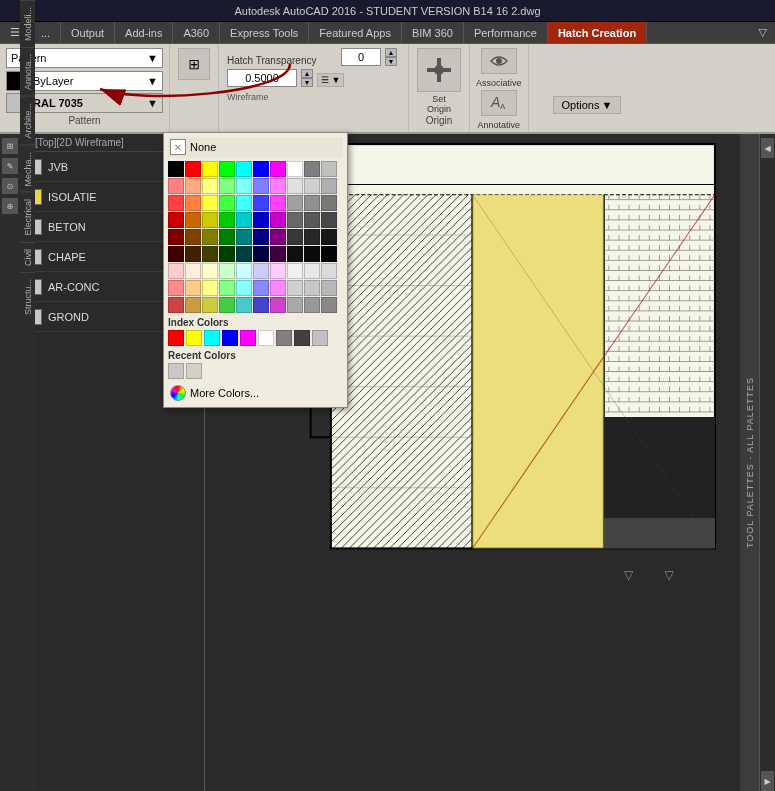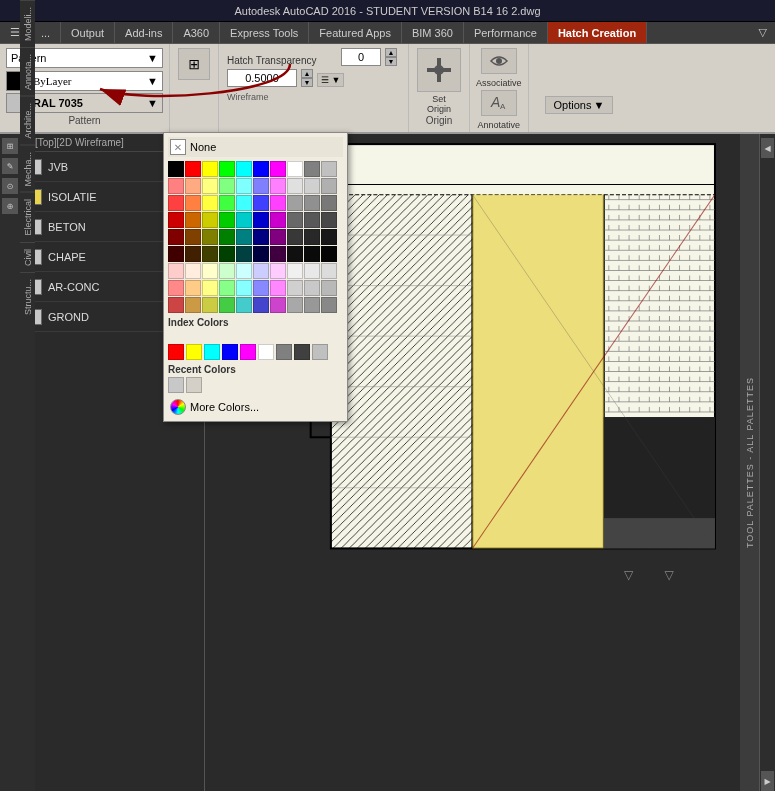--- a/index.html
+++ b/index.html
@@ -194,21 +194,21 @@
     }
     .ribbon-btn-label {
       font-size: 9px;
       color: #333;
       text-align: center;
       margin-top: 2px;
     }
 
     
     .options-section {
-      padding: 4px 16px;
+      padding: 4px 24px;
       display: flex;
       flex-direction: column;
       align-items: center;
     }
 
     
     .color-picker-popup {
       position: absolute;
       top: 88px;
       left: 163px;
@@ -252,21 +252,21 @@
       justify-content: center;
     }
     .none-x {
       color: #888;
       font-size: 10px;
     }
 
     .index-colors-label {
       font-size: 10px;
       color: #333;
-      margin-bottom: 16px;
+      margin-bottom: 2px;
       font-weight: bold;
     }
     .index-color-row {
       display: flex;
       gap: 2px;
       margin-bottom: 4px;
     }
     .index-cell {
       width: 16px;
       height: 16px;
@@ -541,21 +541,21 @@
   <div class="ribbon-section" style="min-width:170px; padding:4px 6px;">
     <div style="width:100%;">
 
       <div class="pattern-dropdown">
         <span>Pattern</span>
         <span>▼</span>
       </div>
 
       <div class="pattern-color-row">
         <div class="color-swatch-large" style="background:#000;"></div>
-        <div class="color-dropdown" style="flex:1;font-family:Liberation Serif, serif;">
+        <div class="color-dropdown" style="flex:1;">
           <span>ByLayer</span>
           <span>▼</span>
         </div>
       </div>
 
       <div class="pattern-color-row">
         <div class="color-swatch-large" style="background:#c0c0c0; border:1px solid #888;"></div>
         <div class="color-dropdown ral-selected" style="flex:1; background:#d4d0c8;">
           <span style="font-weight:bold;">RAL 7035</span>
           <span>▼</span>

